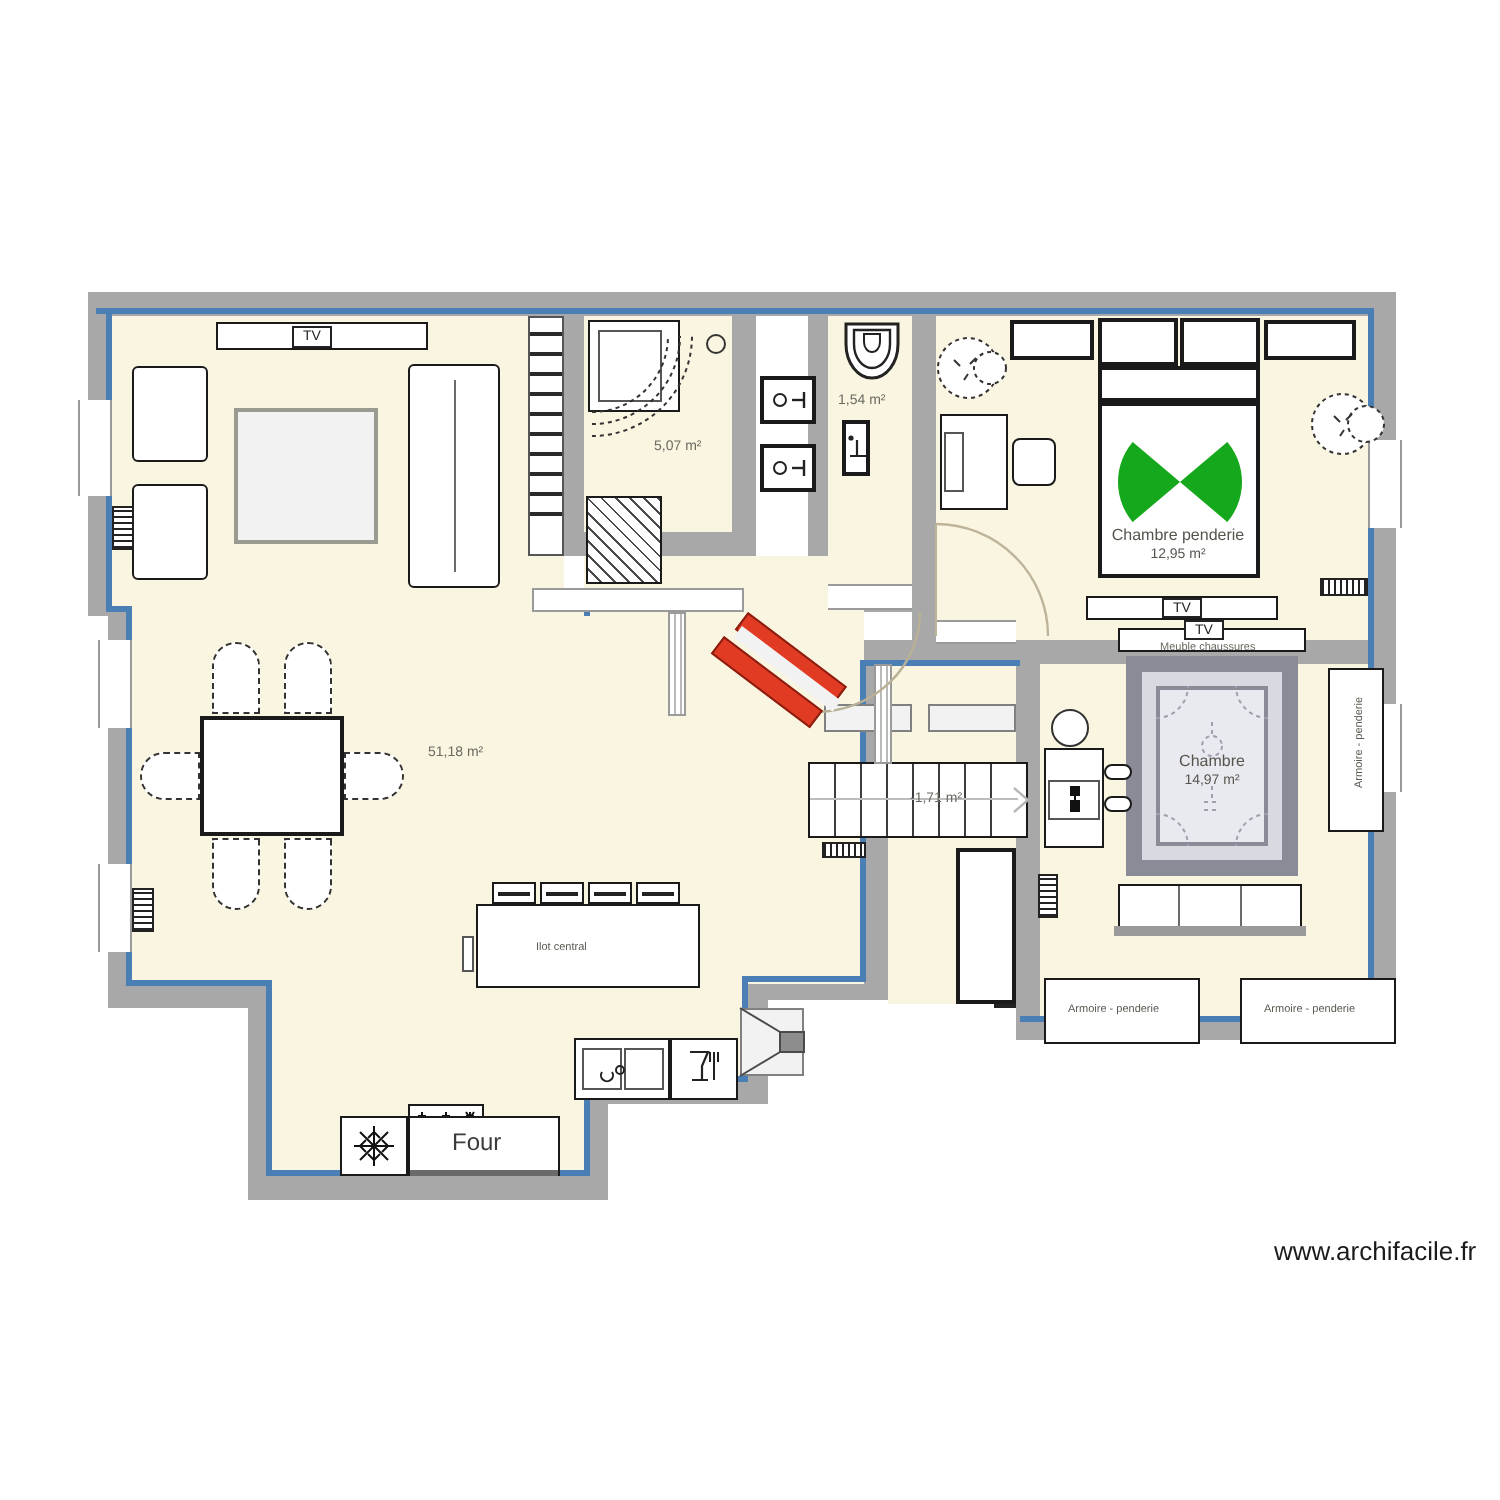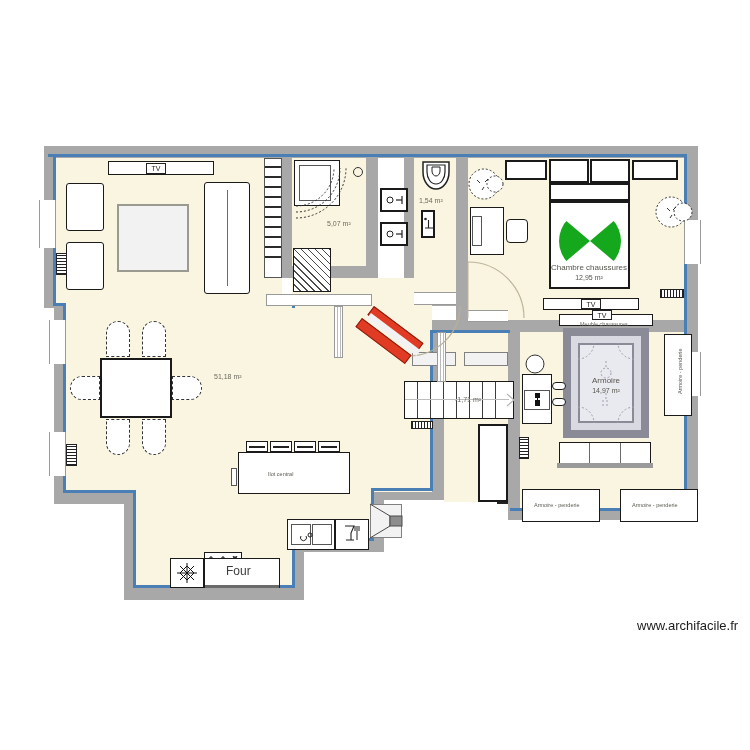--- a/index.html
+++ b/index.html
@@ -194,21 +194,21 @@
 
   <div class="abs fz" style="left:549px;top:183px;width:81px;height:18px;border-width:2px;"></div>
   <div class="abs fz" style="left:549px;top:201px;width:81px;height:88px;border-width:2px;"></div>
 
   <svg class="abs" style="left:558px;top:209px;width:64px;height:64px;">
     <circle cx="32" cy="32" r="31" fill="#16a81c"></circle>
     <path d="M32 32 L6 10 A31 31 0 0 1 58 10 Z" fill="#ffffff"></path>
     <path d="M32 32 L6 54 A31 31 0 0 0 58 54 Z" fill="#ffffff"></path>
   </svg>
 
-  <div class="lblroom" style="left:529px;top:263px;width:120px;">Chambre chaussures</div>
+  <div class="lblroom" style="left:529px;top:263px;width:120px;">Chambre penderie</div>
   <div class="lblroom" style="left:529px;top:274px;width:120px;font-size:7px;">12,95 m²</div>
 
   <svg class="abs" style="left:468px;top:168px;width:36px;height:32px;">
     <circle cx="16" cy="16" r="15" fill="#fff" stroke="#333" stroke-width="1" stroke-dasharray="2,2"></circle>
     <circle cx="27" cy="16" r="8" fill="#fff" stroke="#333" stroke-width="1" stroke-dasharray="2,2"></circle>
     <path d="M9 12 l3 3 M20 11 l-3 3 M14 22 l2 -3" stroke="#333" stroke-width="1"></path>
   </svg>
   <div class="abs fz" style="left:470px;top:207px;width:34px;height:48px;"></div>
   <div class="abs fzs" style="left:472px;top:216px;width:10px;height:30px;"></div>
   <div class="abs fz" style="left:506px;top:219px;width:22px;height:24px;border-radius:4px;"></div>
@@ -237,21 +237,21 @@
   <div class="abs" style="left:571px;top:336px;width:70px;height:94px;background:#d9d9e2;"></div>
   <div class="abs" style="left:578px;top:343px;width:56px;height:80px;background:#e9e9f0;border:2px solid #8b8b98;box-sizing:border-box;"></div>
   <svg class="abs" style="left:578px;top:343px;width:56px;height:80px;">
     <path d="M0 16 A16 16 0 0 0 16 0" fill="none" stroke="#9f9fae" stroke-width="1" stroke-dasharray="2,2"></path>
     <path d="M56 16 A16 16 0 0 1 40 0" fill="none" stroke="#9f9fae" stroke-width="1" stroke-dasharray="2,2"></path>
     <path d="M0 64 A16 16 0 0 1 16 80" fill="none" stroke="#9f9fae" stroke-width="1" stroke-dasharray="2,2"></path>
     <path d="M56 64 A16 16 0 0 0 40 80" fill="none" stroke="#9f9fae" stroke-width="1" stroke-dasharray="2,2"></path>
     <circle cx="28" cy="30" r="5" fill="none" stroke="#9f9fae" stroke-width="1" stroke-dasharray="2,2"></circle>
     <path d="M28 18 v6 M28 50 v6 M24 58 h8 M24 62 h8" stroke="#9f9fae" stroke-width="1" stroke-dasharray="2,2"></path>
   </svg>
-  <div class="lblroom" style="left:578px;top:376px;width:56px;">Armoire</div>
+  <div class="lblroom" style="left:578px;top:376px;width:56px;">Chambre</div>
   <div class="lblroom" style="left:578px;top:387px;width:56px;font-size:7px;">14,97 m²</div>
 
   <div class="abs fz" style="left:559px;top:442px;width:92px;height:22px;"></div>
   <div class="abs" style="left:589px;top:443px;width:1px;height:20px;background:#6b6b6b;"></div>
   <div class="abs" style="left:620px;top:443px;width:1px;height:20px;background:#6b6b6b;"></div>
   <div class="abs" style="left:557px;top:463px;width:96px;height:5px;background:#9a9a9a;"></div>
 
   <div class="abs fz" style="left:664px;top:334px;width:28px;height:82px;"></div>
   <div class="lbl" style="left:678px;top:394px;transform:rotate(-90deg);transform-origin:0 0;font-size:5.5px;">Armoire - penderie</div>
 

